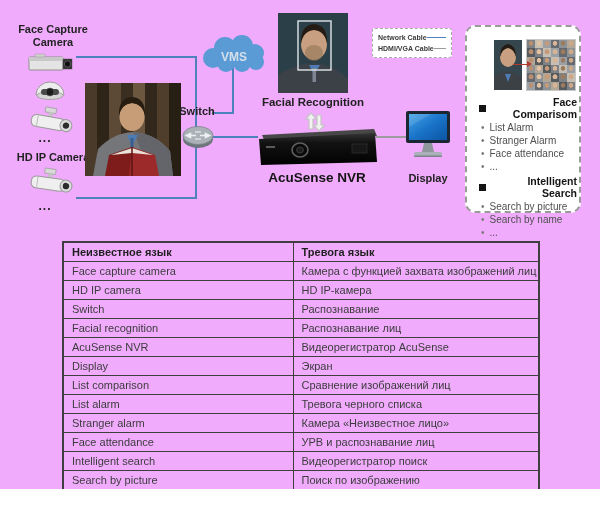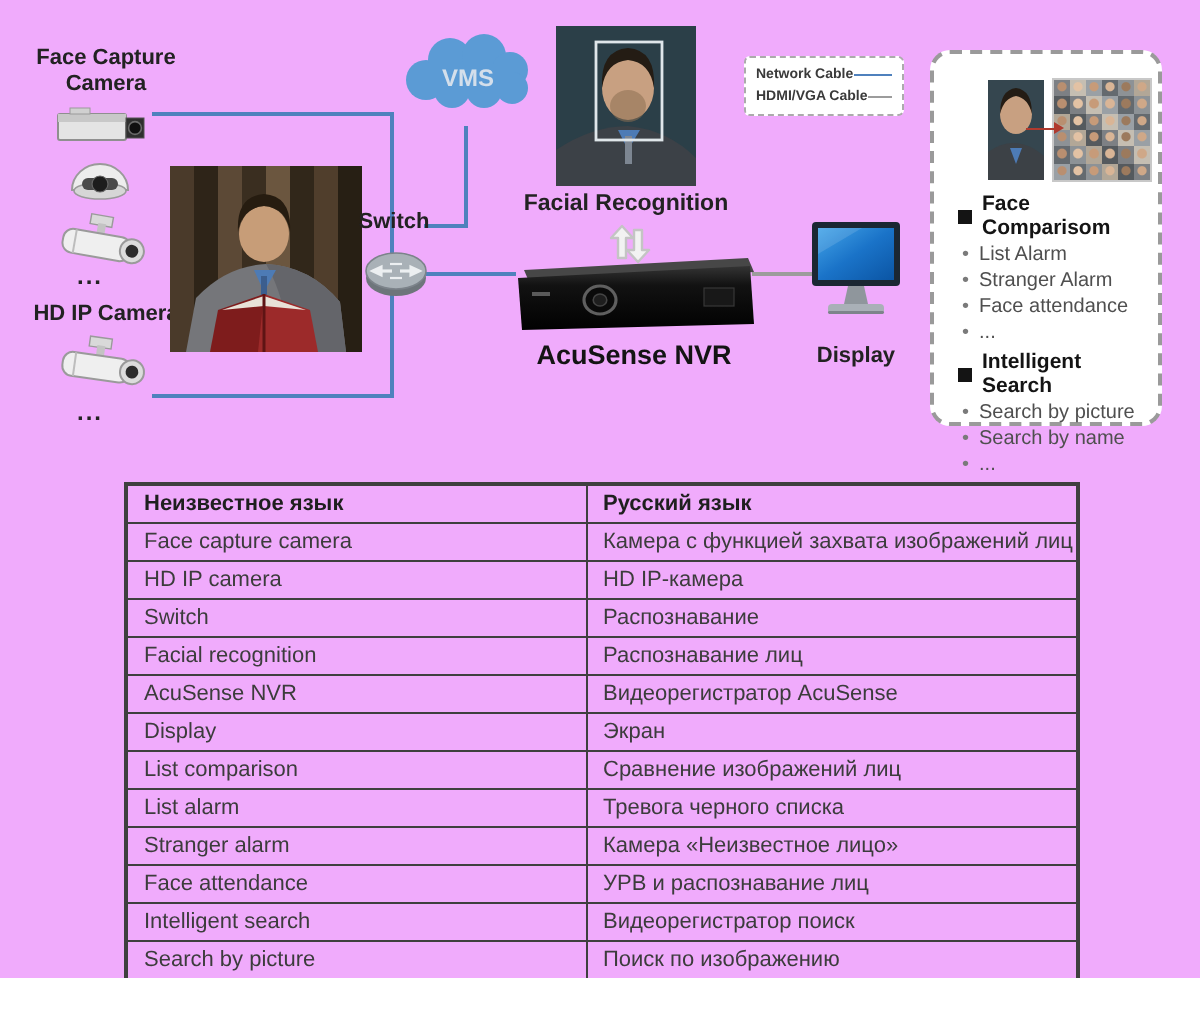--- a/index.html
+++ b/index.html
@@ -22,21 +22,21 @@
           padding:3px 5px;box-sizing:border-box;display:flex;flex-direction:column;justify-content:space-around;}
   .legend-row{display:flex;align-items:center;justify-content:space-between;height:12px;}
   .legend-label{font-size:7px;font-weight:bold;color:#3a3a3a;white-space:nowrap;}
   .legend-line{display:inline-block;width:22px;height:0;}
   .legend-line.blue{border-top:1px solid #4f81bd;}
   .legend-line.gray{border-top:1px solid #9c9c9c;}
 
   
   .panel{border:2px dashed #9a9a9a;border-radius:10px;background:#fff;box-sizing:border-box;}
   .panel-list{position:absolute;left:12px;top:66px;right:2px;}
-  .pf-title{display:flex;align-items:center;margin:3px 0 2px 0;font-size:10.5px;font-weight:bold;color:#141414;}
+  .pf-title{display:flex;align-items:center;margin:3px 0 2px 0;font-size:10.5px;font-weight:bold;color:#141414;text-align:right;}
   .sq{display:inline-block;width:7px;height:7px;background:#141414;margin-right:5px;flex:0 0 auto;}
   .pf-item{display:flex;align-items:baseline;margin:2px 0;font-size:10px;color:#4f4f4f;line-height:11px;}
   .blt{color:#7a7a7a;margin:0 5px 0 2px;font-size:10px;flex:0 0 auto;}
 
   .collage{display:grid;grid-template-columns:repeat(6,1fr);grid-auto-rows:1fr;
            width:48px;height:50px;outline:1px solid #c8c8c8;}
   .red-arrow{position:absolute;height:0;border-top:1.5px solid #b03a2e;}
   .red-arrow:after{content:"";position:absolute;right:-4px;top:-4px;border-left:5px solid #b03a2e;
                    border-top:3px solid transparent;border-bottom:3px solid transparent;}
 
@@ -133,21 +133,21 @@
       <rect x="45.5" y="55" width="3" height="10" fill="#3b5e8e"></rect>
       <ellipse cx="47" cy="34" rx="12.5" ry="14" fill="#c79d78"></ellipse>
       <path d="M34,33 Q33,15 47,14 Q61,15 60,33 Q58,21 47,20 Q36,21 34,33 Z" fill="#261c10"></path>
       <path d="M20,93 L24,72 L47,64 L50,93 Z" fill="#7e1c1c"></path>
       <path d="M74,93 L70,72 L47,64 L44,93 Z" fill="#9c2a2a"></path>
       <path d="M26,72 L47,65 L68,72 L47,70 Z" fill="#e8e2d8"></path>
       <line x1="47" y1="64" x2="47" y2="93" stroke="#5e1414" stroke-width="1.5"></line>
     </svg>
   </div>
 
-  <div class="abs" style="left:198px;top:15px;">
+  <div class="abs" style="left:198px;top:33px;">
     <svg width="70" height="40" viewBox="0 0 70 40">
       <g fill="#5b9bd5">
         <circle cx="15" cy="25" r="10"></circle>
         <circle cx="27" cy="15" r="11"></circle>
         <circle cx="44" cy="13" r="11"></circle>
         <circle cx="57" cy="20" r="9"></circle>
         <circle cx="58" cy="29" r="8"></circle>
         <circle cx="44" cy="30" r="9"></circle>
         <circle cx="28" cy="30" r="9"></circle>
         <rect x="15" y="17" width="44" height="15"></rect>
@@ -337,21 +337,21 @@
   </div>
 
   <table class="trans">
     <colgroup>
         <col class="col-en">
         <col>
       </colgroup>
     <thead>
       <tr>
         <th>Неизвестное язык</th>
-        <th>Русский язык</th>
+        <th>Тревога язык</th>
       </tr>
     </thead>
     <tbody>
       <tr>
           <td>Face capture camera</td>
           <td>Камера с функцией захвата изображений лиц</td>
         </tr>
       <tr>
           <td>HD IP camera</td>
           <td>HD IP-камера</td>

